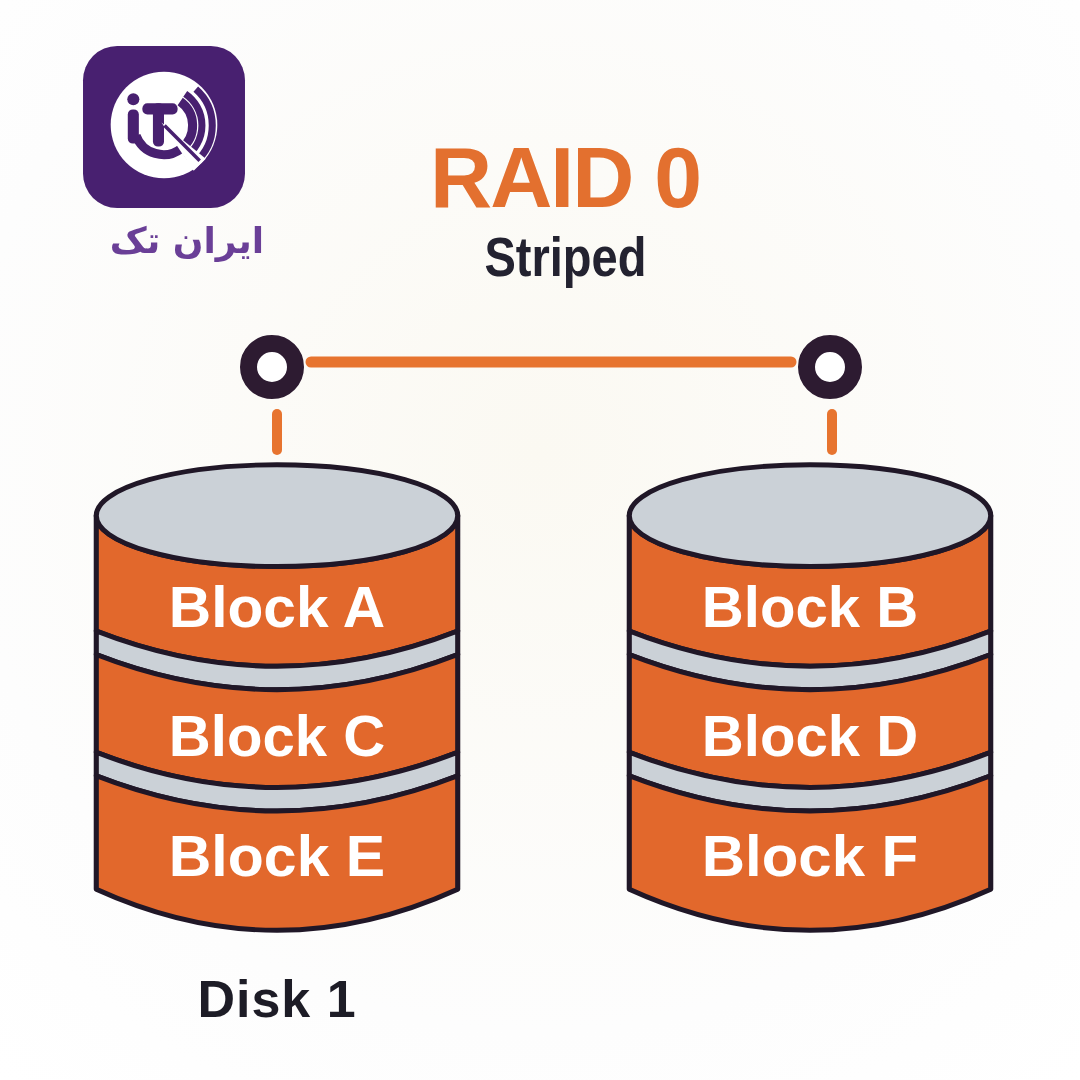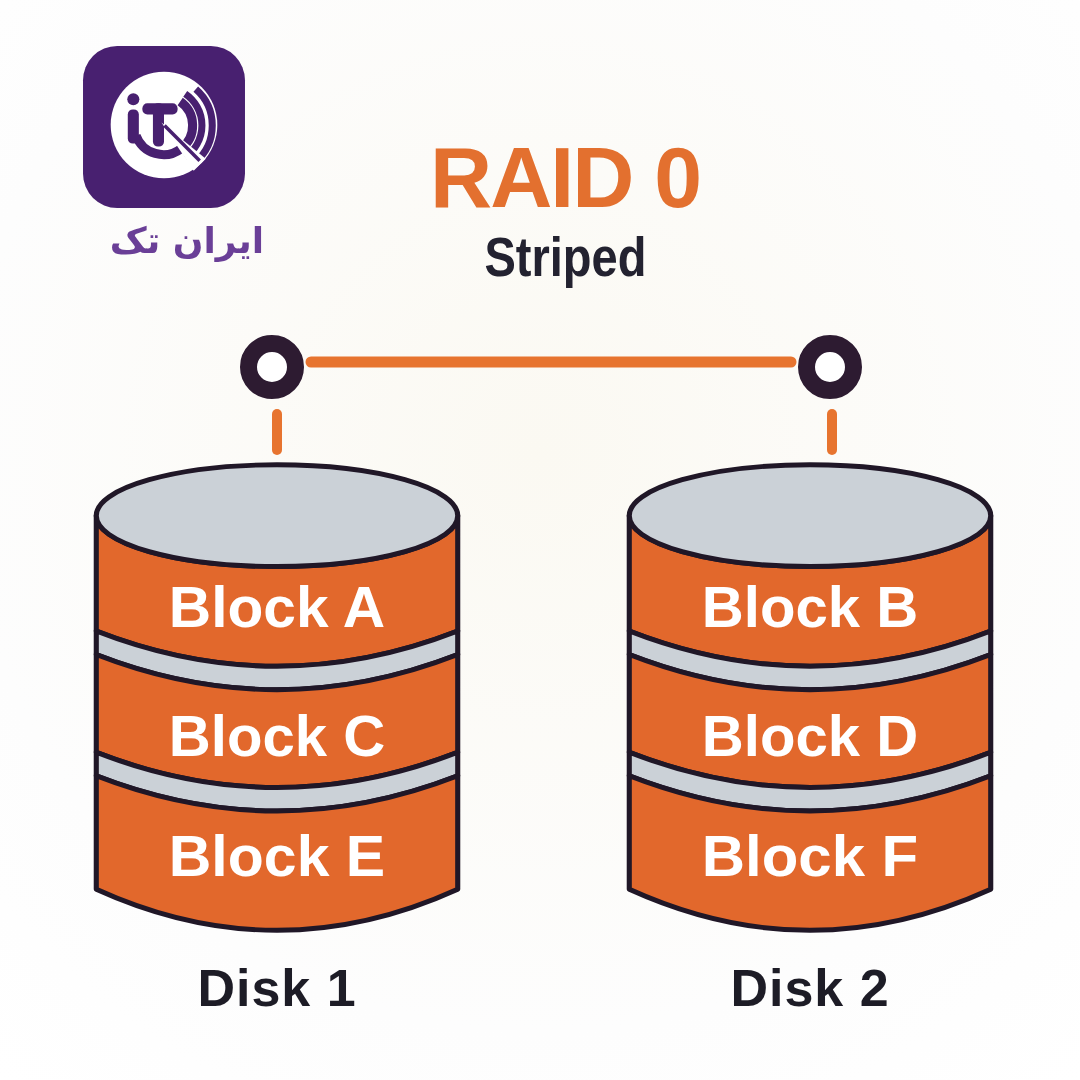--- a/index.html
+++ b/index.html
@@ -25,21 +25,21 @@
   }
   .subtitle .squeeze{display:inline-block;transform:scaleX(0.84);transform-origin:50% 50%;}
   
   .connector{position:absolute;left:0;top:320px;}
   
   .disk{position:absolute;width:388px;text-align:center;}
   .disk-1{left:83px;top:455px;text-align:center;}
   .disk-2{left:616px;top:455px;}
   .disk-svg{display:block;}
   .disk-label{
-    margin-top:14px;font-size:52px;font-weight:700;color:#1d1c26;letter-spacing:1px;
+    margin-top:25px;font-size:52px;font-weight:700;color:#1d1c26;letter-spacing:1px;
   }
   .seg{fill:#e2682c;}
   .band{fill:#cbd1d7;}
   .blk-text{
     font-family:"Liberation Sans", sans-serif;font-size:58px;font-weight:700;fill:#ffffff;
   }
 </style>
 </head>
 <body>
 
@@ -105,16 +105,15 @@
         <path class="band" d="M 13 180 Q 190 252 367 180 L 367 204 Q 190 276 13 204 Z"></path>
         <path class="seg" d="M 13 204 Q 190 276 367 204 L 367 304 Q 190 376 13 304 Z"></path>
         <path class="band" d="M 13 304 Q 190 376 367 304 L 367 328 Q 190 400 13 328 Z"></path>
         <path class="seg" d="M 13 328 Q 190 400 367 328 L 367 444 Q 190 528 13 444 Z"></path>
         <ellipse class="band" cx="190" cy="62" rx="177" ry="52"></ellipse>
       </g>
       <text class="blk-text" x="190" y="176" text-anchor="middle" textLength="212" lengthAdjust="spacingAndGlyphs">Block B</text>
       <text class="blk-text" x="190" y="308" text-anchor="middle" textLength="212" lengthAdjust="spacingAndGlyphs">Block D</text>
       <text class="blk-text" x="190" y="430" text-anchor="middle" textLength="212" lengthAdjust="spacingAndGlyphs">Block F</text>
     </svg>
-    <div class="disk-label">Disk 2</div>
   </div>
 
 </div>
 
 </body></html>

